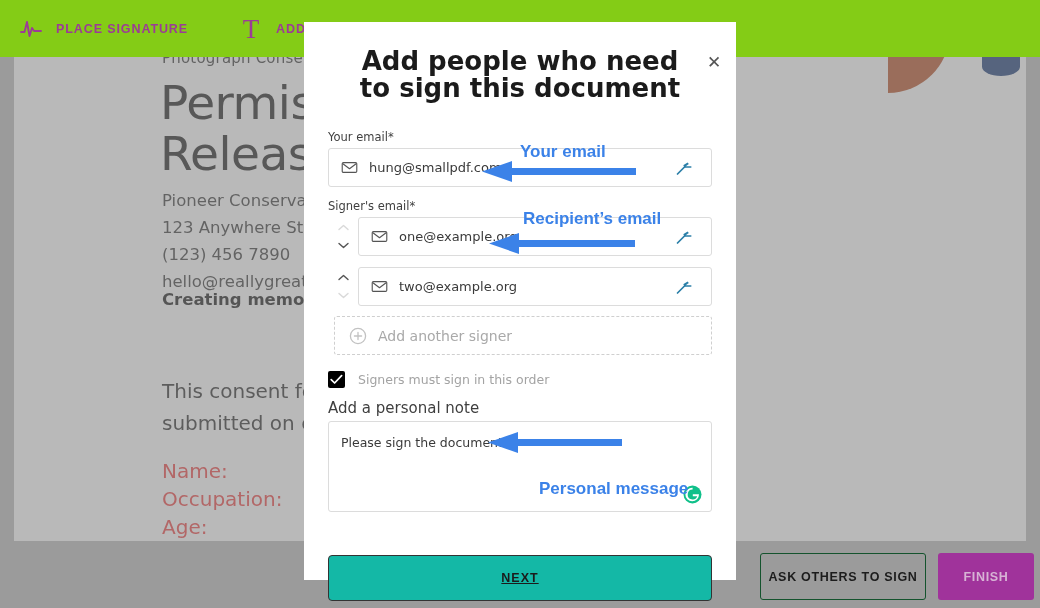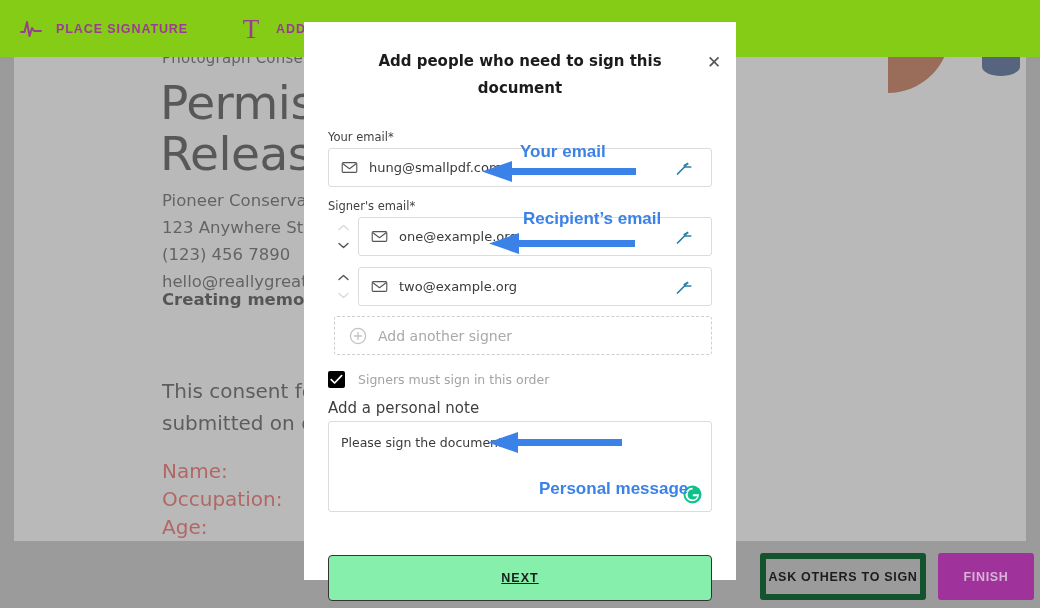--- a/index.html
+++ b/index.html
@@ -125,21 +125,21 @@
     position: absolute;
     left: 0; top: 541px;
     width: 1040px; height: 67px;
     background: #9b9b9b;
     z-index: 8;
   }
   .btn-ghost {
     position: absolute;
     left: 760px; top: 553px;
     width: 166px; height: 47px;
-    border: 6px solid #14532d;
+    border: 1px solid #14532d;
     border-radius: 3px;
     background: transparent;
     color: #1c1c1c;
     font-size: 12.5px;
     font-weight: 700;
     letter-spacing: 0.7px;
     cursor: pointer;
     z-index: 9;
   }
   .btn-primary {
@@ -172,21 +172,21 @@
     border: none; background: none;
     color: #555; font-size: 17px; line-height: 24px;
     cursor: pointer;
   }
   .modal-title {
     position: absolute;
     left: 44px; top: 26px;
     width: 344px;
     text-align: center;
     font-family: "DejaVu Sans", sans-serif;
-    font-size: 15px;
+    font-size: 26px;
     line-height: 27px;
     font-weight: 700;
     color: #1b1b1b;
   }
 
   .field-label {
     font-family: "DejaVu Sans", sans-serif;
     font-size: 11.5px;
     color: #3f3f3f;
     margin-bottom: 4px;
@@ -303,21 +303,21 @@
     position: absolute;
     right: 9px; bottom: 7px;
     width: 19px; height: 19px;
     cursor: pointer;
   }
 
   .btn-next {
     position: absolute;
     left: 24px; top: 533px;
     width: 384px; height: 46px;
-    background: #86efac;
+    background: #14b8a6;
     border: 1px solid #333;
     border-radius: 4px;
     font-size: 12.5px;
     font-weight: 700;
     letter-spacing: 1px;
     color: #1b1b1b;
     cursor: pointer;
     text-decoration: underline;
   }
 

